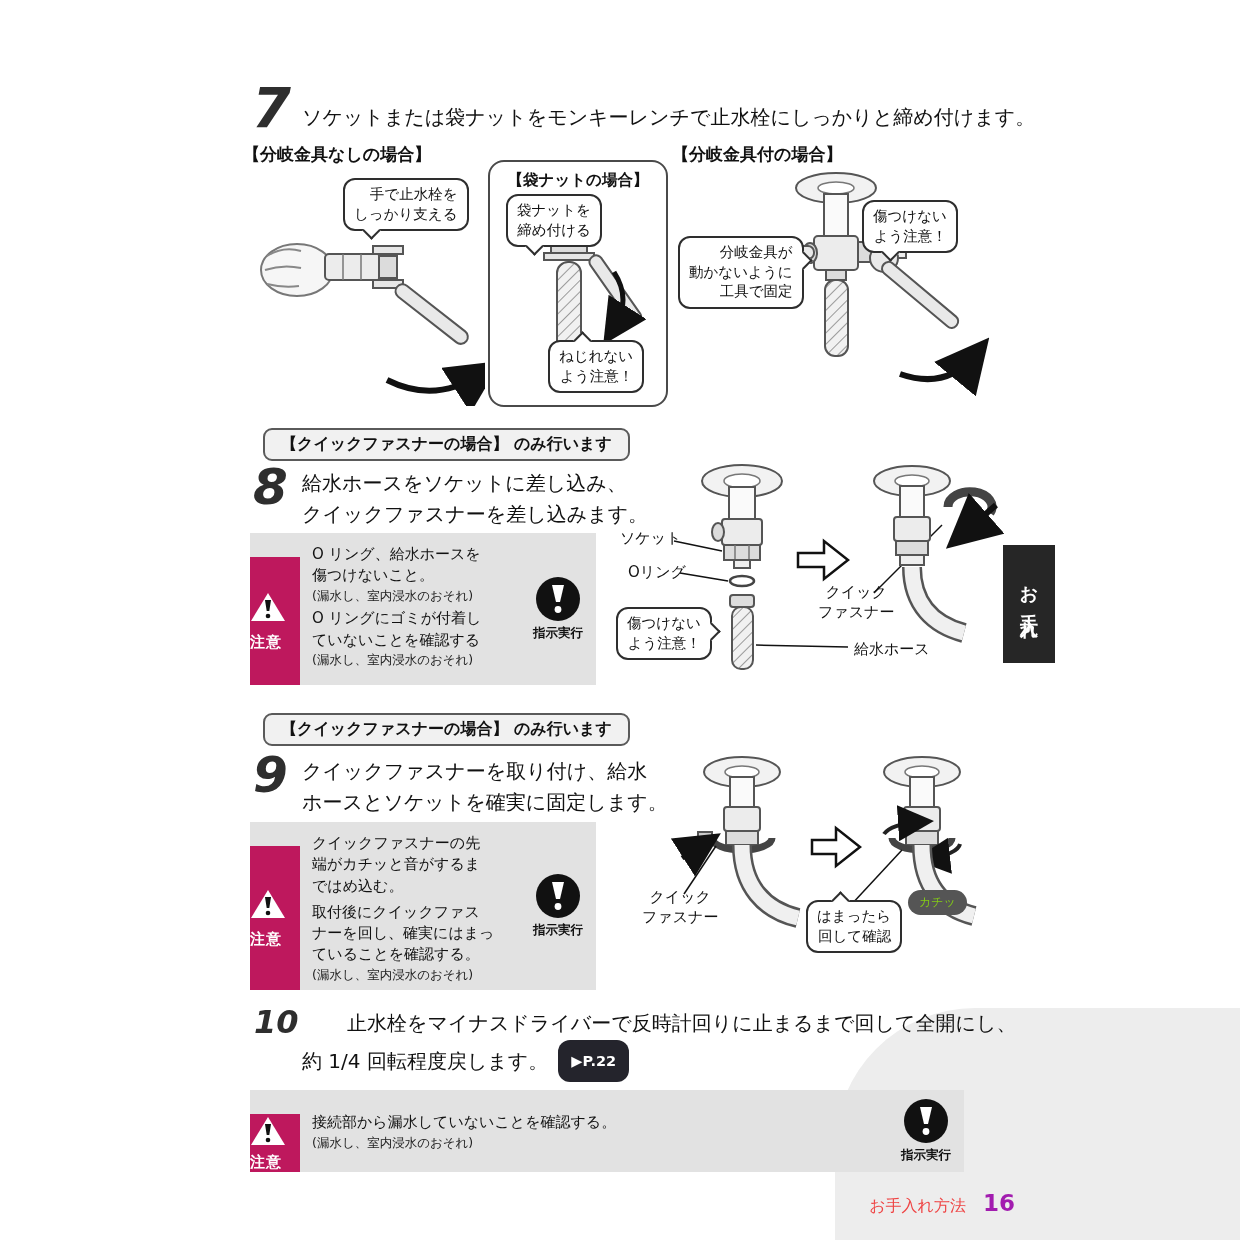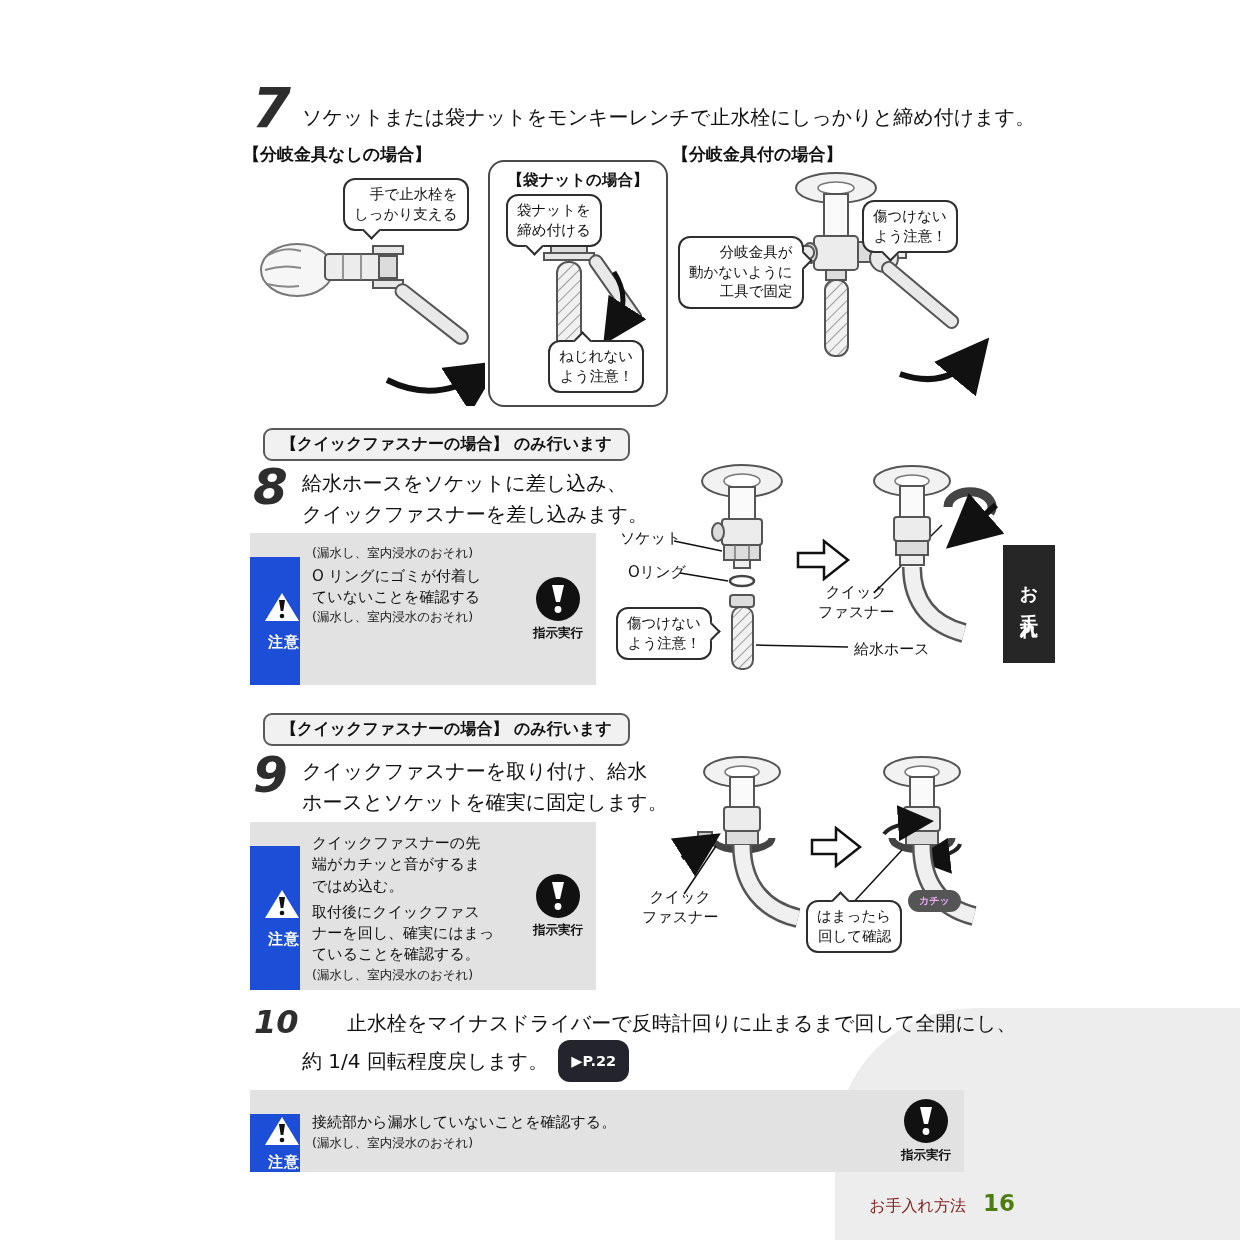--- a/index.html
+++ b/index.html
@@ -21,48 +21,48 @@
   .mid-box-title{position:absolute;left:0;right:0;top:8px;text-align:center;
                  font-size:15.5px;font-weight:bold;}
 
   .bubble{position:absolute;background:#fff;border:2px solid #2e2e2e;border-radius:12px;
           padding:5px 9px;font-size:14.5px;line-height:1.35;text-align:right;z-index:3;}
   .bubble::after{content:"";position:absolute;width:11px;height:11px;background:#fff;
                  transform:rotate(45deg);}
   .tail-b::after{bottom:-8px;left:20px;border-right:2px solid #2e2e2e;border-bottom:2px solid #2e2e2e;}
   .tail-t::after{top:-8px;left:26px;border-left:2px solid #2e2e2e;border-top:2px solid #2e2e2e;}
   .tail-r::after{right:-8px;top:16px;border-top:2px solid #2e2e2e;border-right:2px solid #2e2e2e;}
-  .dark-bubble{position:absolute;background:#555;color:#f0abfc;border-radius:14px;
-               padding:4px 11px;font-size:10px;font-weight:bold;z-index:3;}
+  .dark-bubble{position:absolute;background:#555;color:#84cc16;border-radius:14px;
+               padding:4px 11px;font-size:12px;font-weight:normal;z-index:3;}
 
   .section-tag{position:absolute;background:#f1f1f1;border:2px solid #5a5a5a;border-radius:9px;
                padding:4px 16px;font-size:16px;font-weight:bold;}
 
   .caution{position:absolute;background:#e2e2e2;display:flex;align-items:stretch;}
-  .caution-strip{width:50px;background:#1d4ed8;color:#fff;display:flex;flex-direction:column;
-                 align-items:flex-end;justify-content:center;gap:10px;flex:0 0 50px;margin-top:24px;}
+  .caution-strip{width:50px;background:#be185d;color:#fff;display:flex;flex-direction:column;
+                 align-items:flex-start;justify-content:center;gap:10px;flex:0 0 50px;margin-top:24px;}
   .caution-label{font-size:15px;font-weight:bold;letter-spacing:1px;}
   .caution-body{flex:1;padding:11px 6px 9px 12px;font-size:15px;line-height:1.42;}
   .caution-note{font-size:12.5px;color:#222;}
   .exec-col{flex:0 0 76px;display:flex;flex-direction:column;align-items:center;
             justify-content:center;gap:3px;}
   .exec-label{font-size:12.5px;font-weight:bold;}
 
   .ill-label{position:absolute;font-size:15px;line-height:1.3;z-index:2;}
 
   .sidebar-tab{position:absolute;left:1003px;top:545px;width:52px;height:118px;background:#262626;
                color:#fff;display:flex;align-items:center;justify-content:center;
                writing-mode:vertical-rl;font-size:18px;letter-spacing:5px;font-weight:bold;}
 
   .page-ref-badge{display:inline-block;background:#24242c;color:#fff;border-radius:12px;
                   padding:10px 13px;font-size:14.5px;font-weight:bold;margin-left:10px;}
 
   .footer{position:absolute;left:760px;top:1190px;width:255px;text-align:right;}
-  .footer .sec{font-size:16px;color:#7f1d1d;}
-  .footer .num{font-size:23px;font-weight:bold;margin-left:12px;color:#4d7c0f;}
+  .footer .sec{font-size:16px;color:#ef4444;}
+  .footer .num{font-size:23px;font-weight:bold;margin-left:12px;color:#a21caf;}
 </style>
 </head>
 <body>
 
 <div class="page">
 
   <div class="corner-deco"></div>
 
   <div class="abs step-num" style="left:252px;top:80px;font-size:56px;">7</div>
   <div class="abs step-text" style="left:302px;top:102px;">ソケットまたは袋ナットをモンキーレンチで止水栓にしっかりと締め付けます。</div>
@@ -156,20 +156,22 @@
   <div class="caution" style="left:250px;top:533px;width:346px;height:152px;">
     <div class="caution-strip">
       <svg width="36" height="32" viewBox="0 0 36 32">
         <path d="M18 2 L35 30 H1 Z" fill="#fff"></path>
         <path d="M15 9 h6 l-1.7 11 h-2.6 z" fill="#111"></path>
         <circle cx="18" cy="25" r="2.3" fill="#111"></circle>
       </svg>
       <span class="caution-label">注意</span>
     </div>
     <div class="caution-body">
+      <div class="pre">O リング、給水ホースを
+傷つけないこと。</div>
       <div class="caution-note">(漏水し、室内浸水のおそれ)</div>
       <div class="pre" style="margin-top:4px;">O リングにゴミが付着し
 ていないことを確認する</div>
       <div class="caution-note">(漏水し、室内浸水のおそれ)</div>
     </div>
     <div class="exec-col">
       <svg width="46" height="46" viewBox="0 0 46 46">
         <circle cx="23" cy="23" r="22" fill="#111"></circle>
         <path d="M17 9 h12 l-4 17 h-4 z" fill="#fff"></path>
         <circle cx="23" cy="33.5" r="3.4" fill="#fff"></circle>

